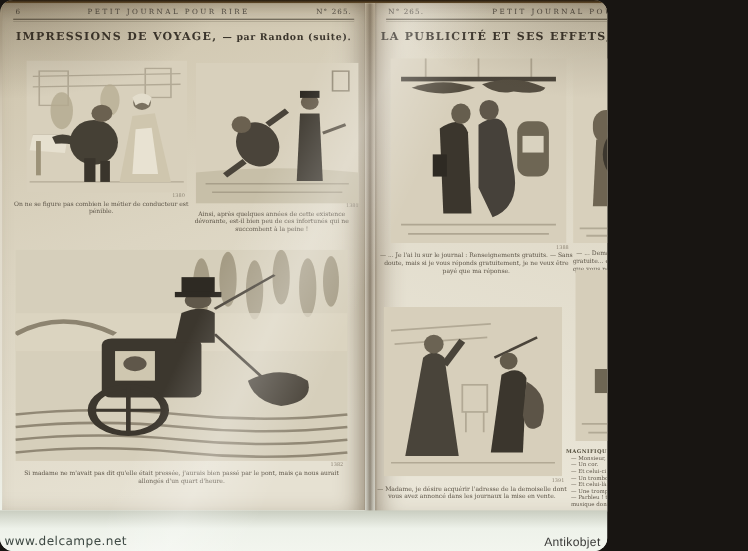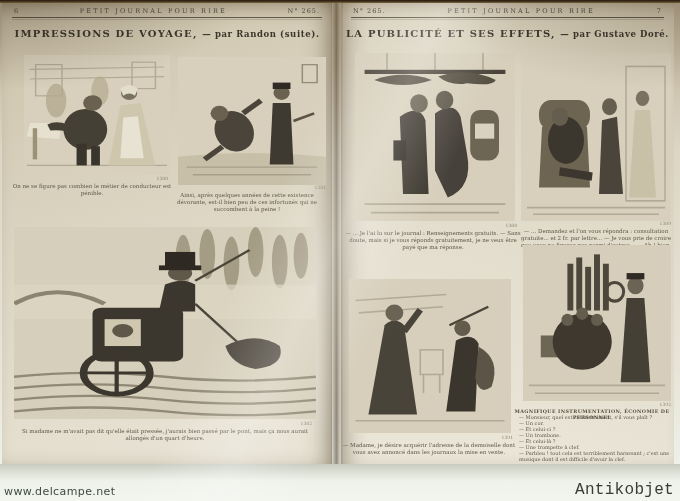--- a/index.html
+++ b/index.html
@@ -1,18 +1,18 @@
 <!DOCTYPE html>
 <html><head>
 <meta charset="utf-8">
 <style>
   html,body{margin:0;padding:0;background:#181512;}
-  .photo{position:relative;width:680px;height:501px;overflow:hidden;
+  .photo{position:relative;width:552px;height:501px;overflow:hidden;
     background:linear-gradient(#b9ac92,#ddd6c6 30%,#e7e3d6 72%,#eef1e9 93%,#f1f4ed);
-    font-family:"DejaVu Serif","Liberation Serif",serif;}
+    font-family:"DejaVu Serif","Liberation Serif",serif;border-radius:12px;}
   .top-edge{position:absolute;left:0;top:0;width:100%;height:3px;
     background:linear-gradient(#241a0e,#5a4526 80%,rgba(90,69,38,0));z-index:6;}
   .page{position:absolute;z-index:2;}
   .page.left{left:2px;top:3px;width:330px;height:461px;
     background:linear-gradient(160deg,#cdc3ab,#dcd5c2 45%,#e6e1d2 85%);
     box-shadow:inset -14px 0 22px -10px rgba(70,52,28,.5), inset 0 14px 20px -12px rgba(70,52,28,.35);}
   .page.right{left:341px;top:3px;width:333px;height:462px;
     background:linear-gradient(200deg,#d2c9b2,#e0dac9 40%,#e9e5d7 85%);
     box-shadow:inset 16px 0 22px -12px rgba(70,52,28,.45), inset 0 12px 18px -12px rgba(70,52,28,.3);}
   .gutter{position:absolute;left:331px;top:3px;width:12px;height:462px;z-index:3;
@@ -28,22 +28,22 @@
   .panel svg{display:block;width:100%;height:100%;}
   .caption{position:absolute;font-size:5.5px;line-height:1.3;color:#5d5548;text-align:center;}
   .caption.dialog{text-align:left;font-size:5px;line-height:1.2;padding-left:6px;}
   .caption-header{position:absolute;font-size:4.8px;color:#55503f;text-align:center;
     letter-spacing:.4px;font-weight:bold;}
   .plate{position:absolute;font-size:4.5px;color:#8d8474;text-align:right;}
   .bottom-strip{position:absolute;left:0;right:0;top:464px;bottom:0;z-index:4;
     background:linear-gradient(#c9cdc0,#eef2ea 45%,#f2f5ee);}
   .wm-left{position:absolute;left:4px;bottom:3px;font-family:"DejaVu Sans","Liberation Sans",sans-serif;
     font-size:11px;color:#3f4a44;letter-spacing:.4px;z-index:7;}
-  .wm-right{position:absolute;right:6px;bottom:2px;font-family:Liberation Mono, monospace;
-    font-size:16px;color:#3a3a38;letter-spacing:.3px;z-index:7;}
+  .wm-right{position:absolute;right:6px;bottom:2px;font-family:Liberation Sans, sans-serif;
+    font-size:11px;color:#3a3a38;letter-spacing:.3px;z-index:7;}
   .lighting{position:absolute;inset:0;pointer-events:none;z-index:5;
     background:
       radial-gradient(120% 60% at 0% 0%, rgba(50,35,15,.28), transparent 30%),
       radial-gradient(120% 60% at 100% 0%, rgba(50,35,15,.22), transparent 30%),
       linear-gradient(115deg, transparent 40%, rgba(255,255,255,.26) 49%, transparent 58%);}
 </style>
 </head>
 <body>
 
 <div class="photo">

